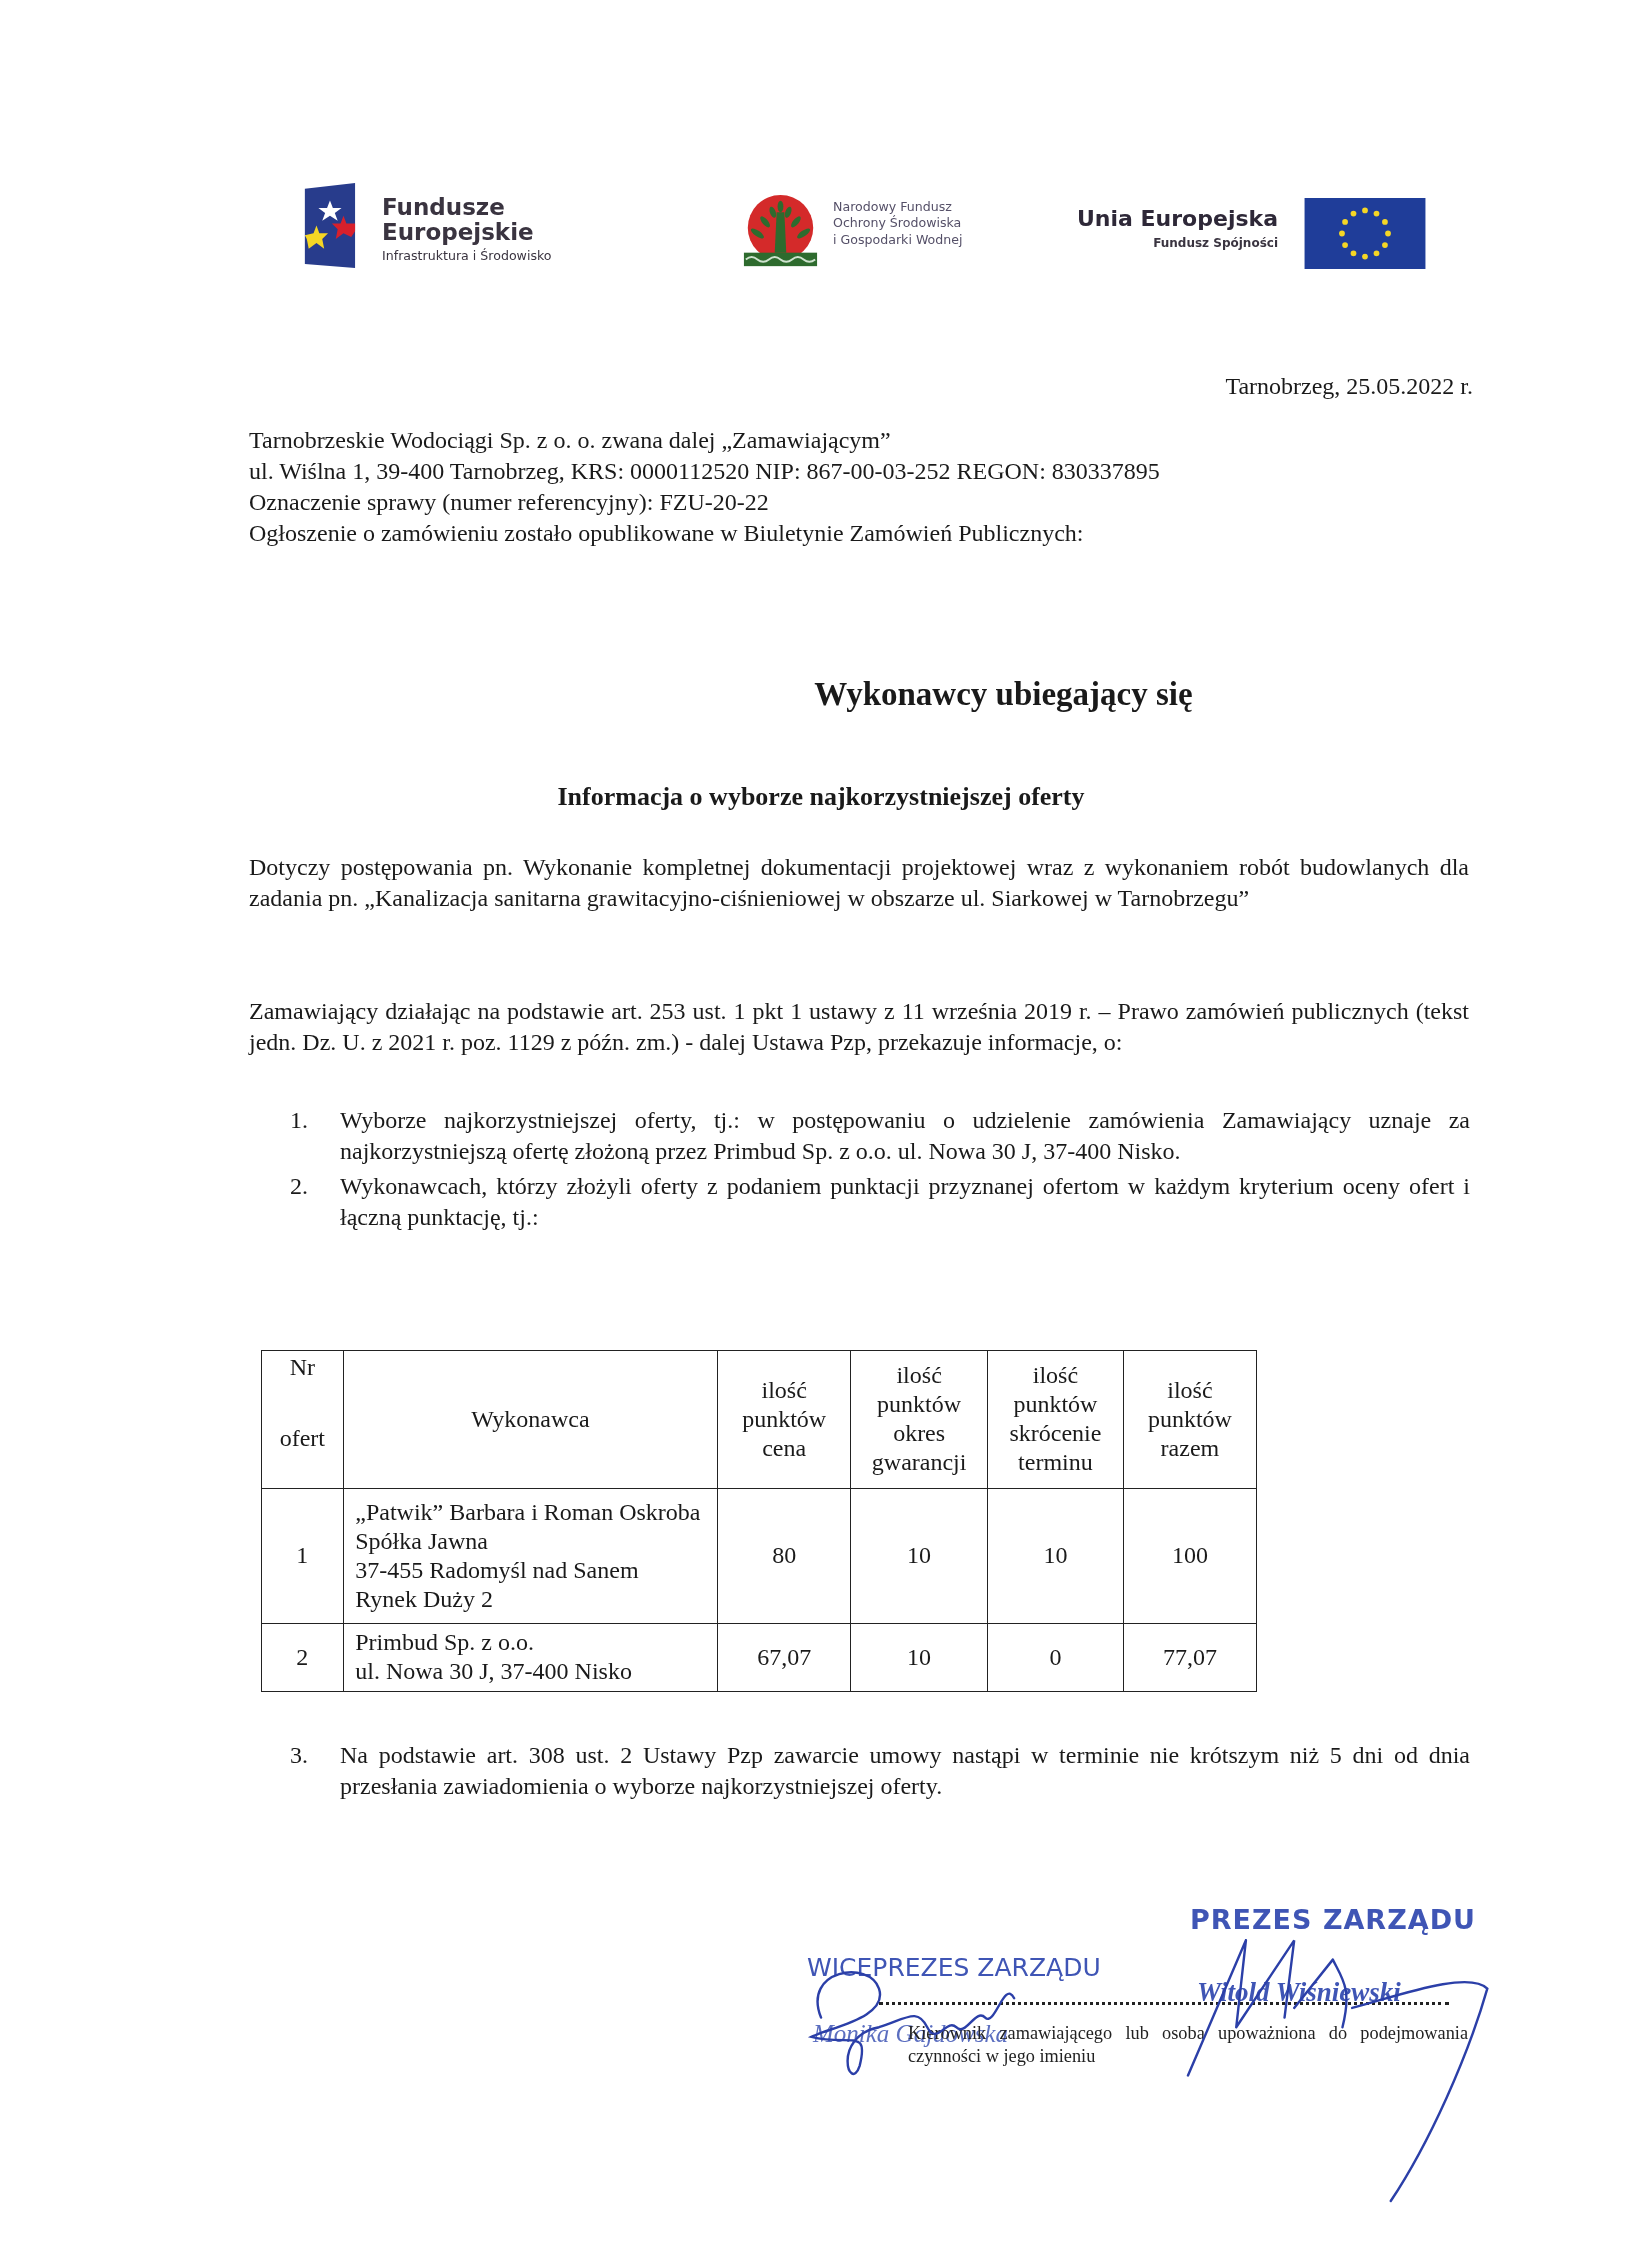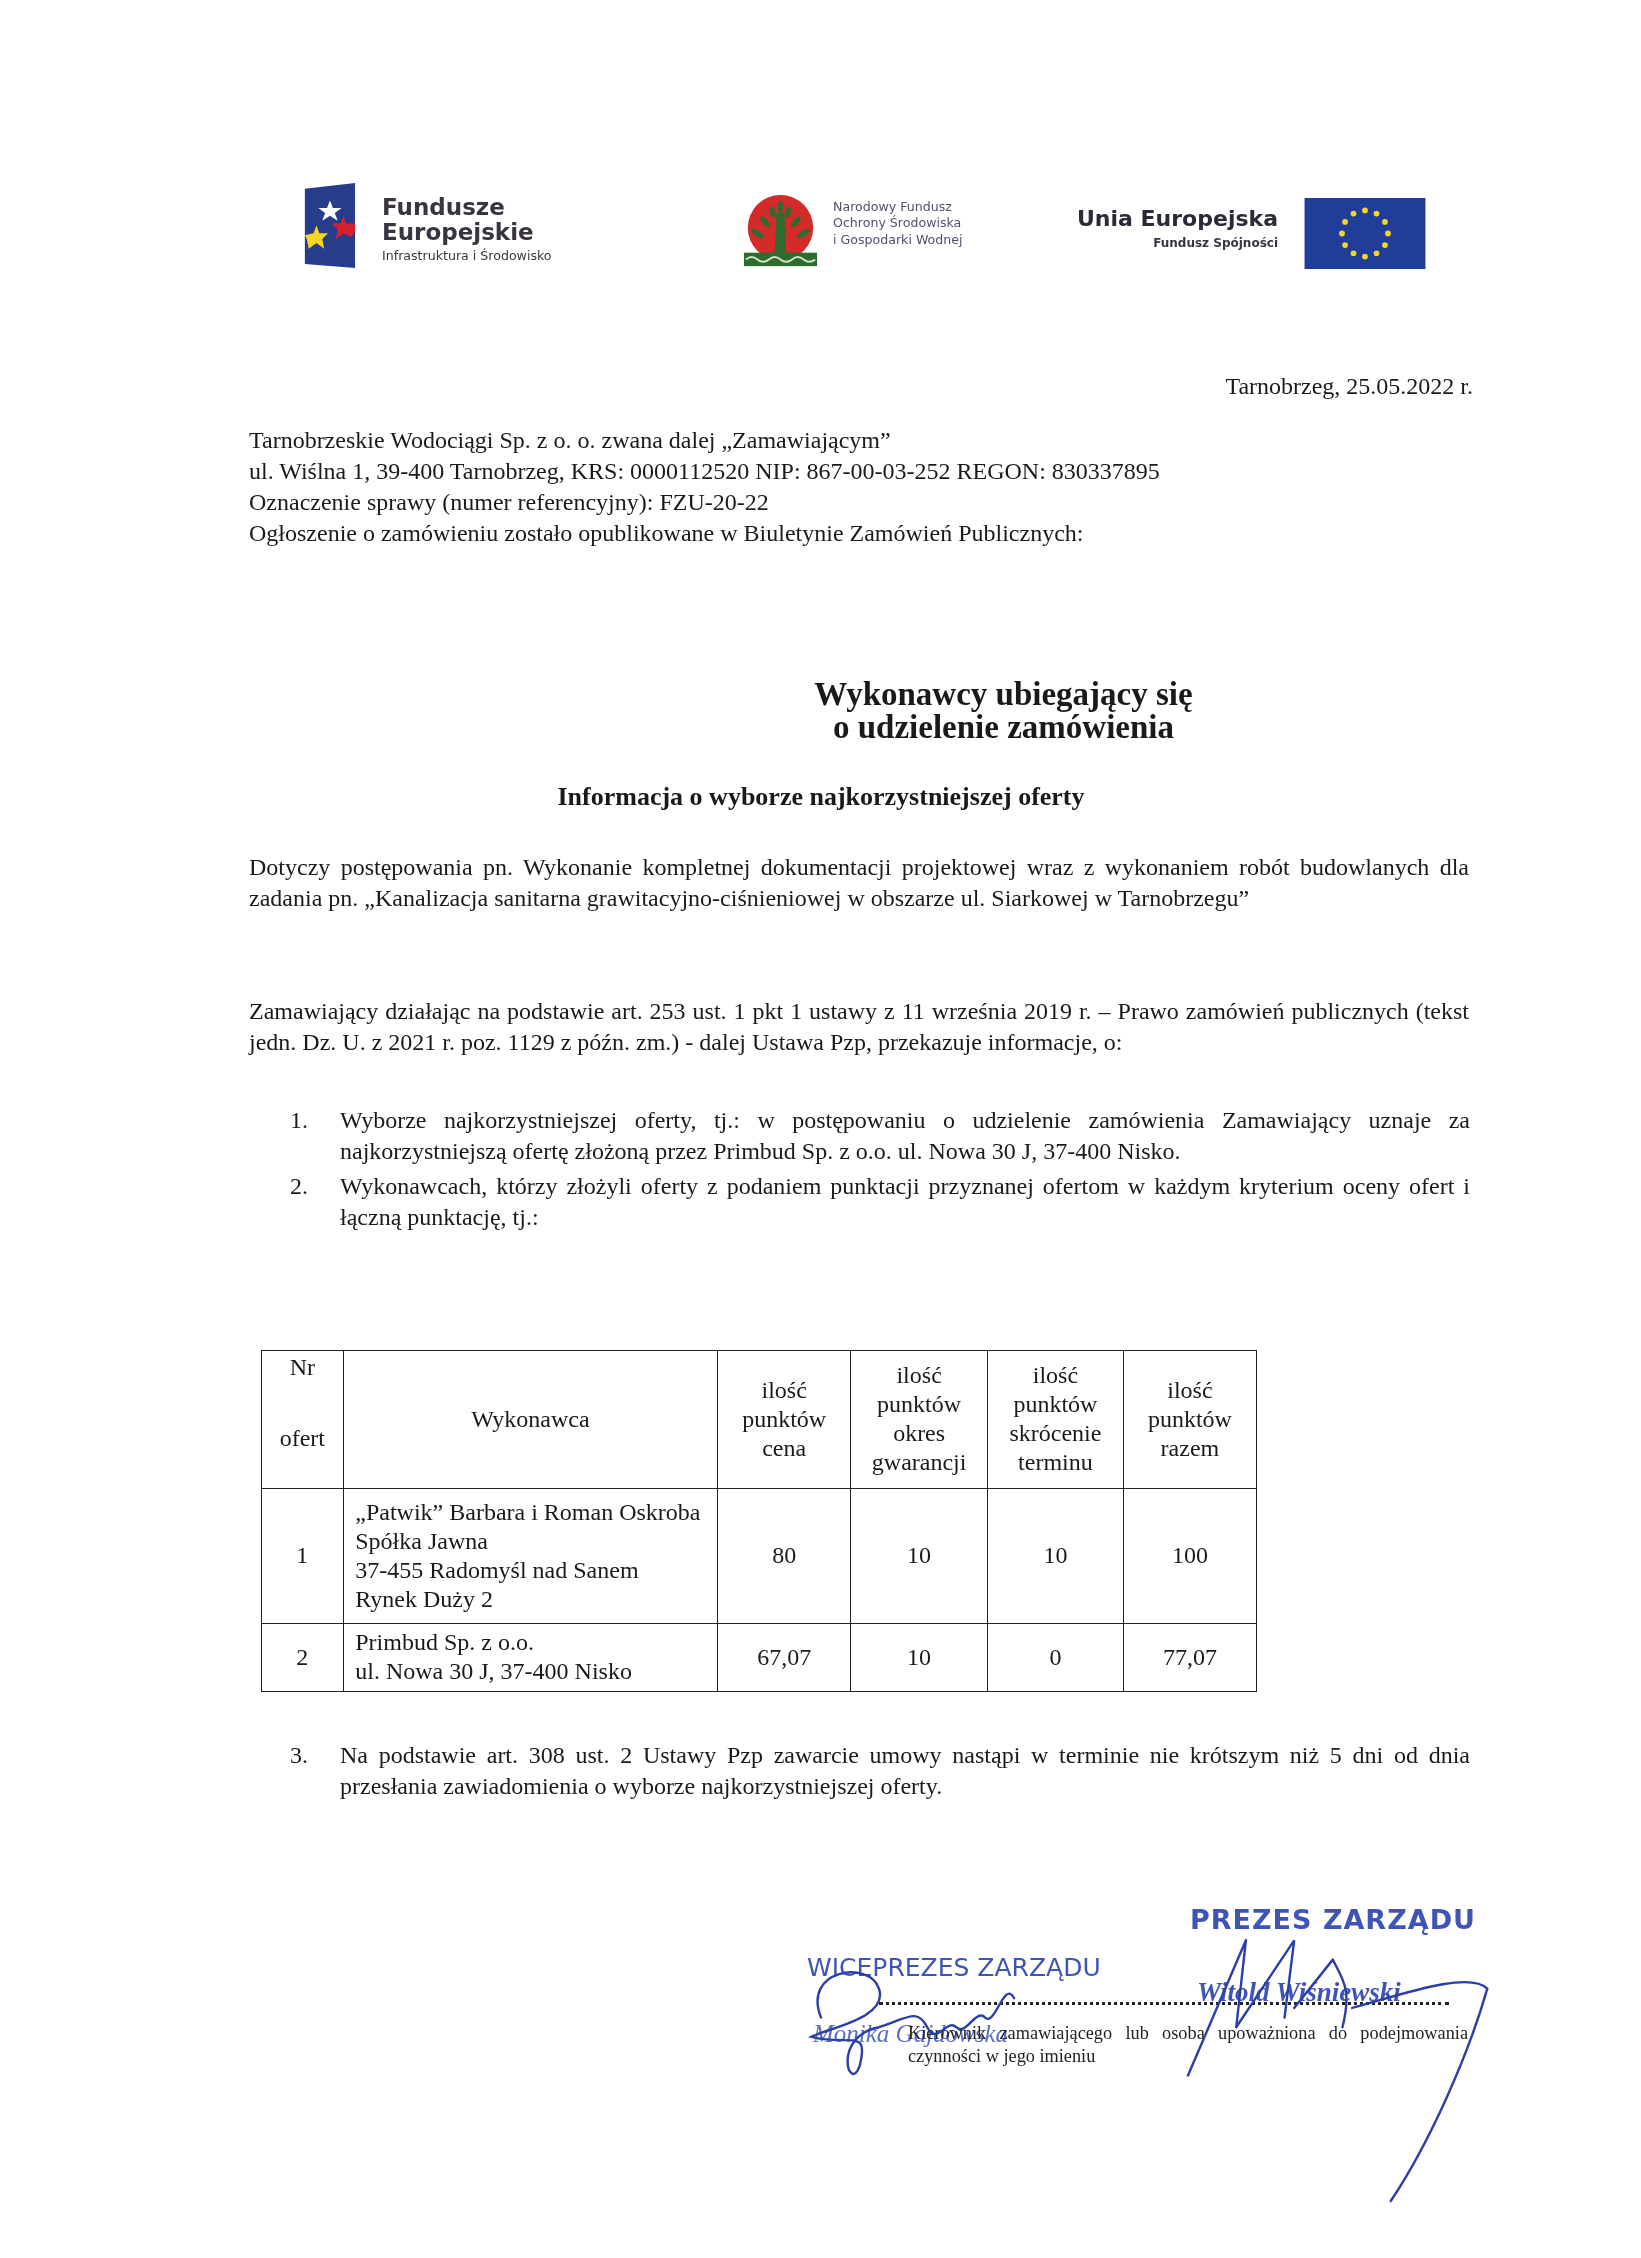--- a/index.html
+++ b/index.html
@@ -129,21 +129,20 @@
 
 <div class="abs header-block">
   <div>Tarnobrzeskie Wodociągi Sp. z o. o. zwana dalej „Zamawiającym”</div>
   <div>ul. Wiślna 1, 39-400 Tarnobrzeg, KRS: 0000112520 NIP:  867-00-03-252 REGON:  830337895</div>
   <div>Oznaczenie sprawy (numer referencyjny): FZU-20-22</div>
   <div>Ogłoszenie o zamówieniu zostało opublikowane w Biuletynie Zamówień Publicznych:</div>
 </div>
 
 <div class="abs recipients">
   <div>Wykonawcy ubiegający się</div>
-  <div>o udzielenie zamówienia</div>
 </div>
 
 <div class="abs title">Informacja o wyborze najkorzystniejszej oferty</div>
 
 <div class="abs para p1">Dotyczy postępowania pn. Wykonanie kompletnej dokumentacji projektowej wraz z wykonaniem robót budowlanych dla zadania pn. „Kanalizacja sanitarna grawitacyjno-ciśnieniowej w obszarze ul. Siarkowej w Tarnobrzegu”</div>
 <div class="abs para p2">Zamawiający działając na podstawie art. 253 ust. 1 pkt 1 ustawy z 11 września 2019 r. – Prawo zamówień publicznych (tekst jedn. Dz. U. z 2021 r. poz. 1129 z późn. zm.) - dalej Ustawa Pzp, przekazuje informacje, o:</div>
 
 <div class="abs para list">
   <div class="li">
     <span class="num">1.</span>

